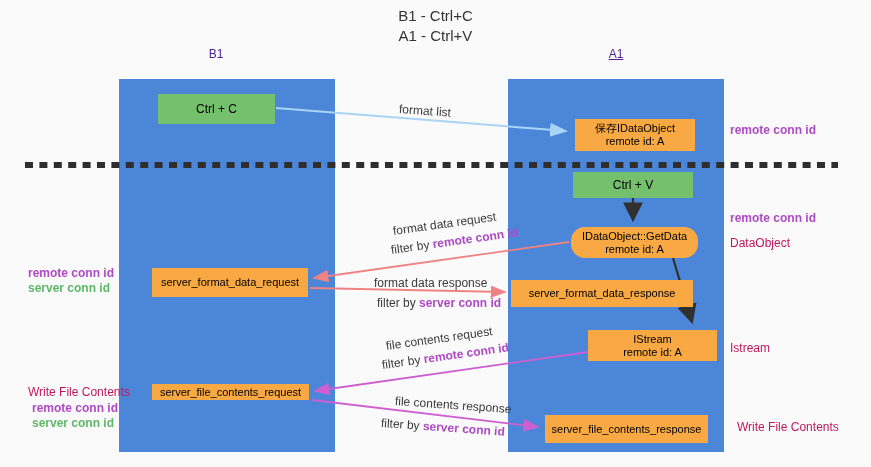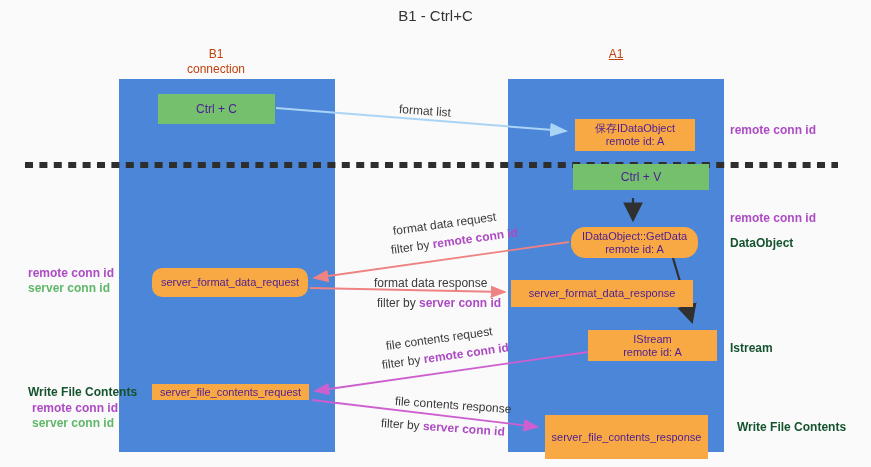--- a/index.html
+++ b/index.html
@@ -2,27 +2,27 @@
 <html><head>
 <meta charset="utf-8">
 <style>
   * { margin:0; padding:0; box-sizing:border-box; }
   html,body { background:#fafafa; }
   body { font-family:"Liberation Sans", sans-serif; }
   .canvas { position:relative; width:871px; height:467px; background:#fafafa; overflow:hidden; }
   .layer { position:absolute; left:0; top:0; z-index:2; }
   .lifeline { position:absolute; background:#4b86d9; z-index:1; }
   .box { position:absolute; display:flex; flex-direction:column; align-items:center; justify-content:center;
-         color:#4c1d95; font-size:11px; line-height:13px; text-align:center; white-space:nowrap; z-index:3; }
+         color:#000000; font-size:11px; line-height:13px; text-align:center; white-space:nowrap; z-index:3; }
   .box.green { background:#74c06c; }
   .box.orange { background:#f8a943; }
   .title { position:absolute; left:0; top:6px; width:871px; text-align:center;
            font-size:15px; color:#333; line-height:20px; z-index:3; }
-  .hdr { position:absolute; text-align:center; font-size:12px; color:#c2410c; line-height:15px; z-index:3; }
-  .lbl { position:absolute; font-size:12px; color:#14532d; white-space:nowrap; z-index:3;font-weight:bold; }
+  .hdr { position:absolute; text-align:center; font-size:12px; color:#4c1d95; line-height:15px; z-index:3; }
+  .lbl { position:absolute; font-size:12px; color:#be185d; white-space:nowrap; z-index:3; }
   .lbl.purple { color:#ad4bc4; font-weight:bold; }
   .lbl.greenlbl { color:#5fb768; font-weight:bold; }
   .ann { position:absolute; font-size:12px; color:#3a3a3a; white-space:nowrap;
          transform-origin:left center; z-index:3; }
   .ann .key { color:#ad4bc4; font-weight:bold; }
   .rneg { transform:rotate(-8deg); }
   .rpos { transform:rotate(4deg); }
 </style>
 </head>
 <body>
@@ -60,56 +60,56 @@
 
     <line x1="310" y1="288" x2="505" y2="292" stroke-width="1.8" marker-end="url(#msalmon)" stroke="#ef8282"></line>
 
     <line x1="588" y1="352" x2="315" y2="391" stroke-width="1.8" marker-end="url(#mmagenta)" stroke="#cd5fd0"></line>
 
     <line x1="312" y1="400" x2="538" y2="427" stroke-width="1.8" marker-end="url(#mmagenta)" stroke="#cd5fd0"></line>
   </svg>
 
   <div class="title">
     <div>B1 - Ctrl+C</div>
+    <div>A1 - Ctrl+V</div>
   </div>
 
   <div class="hdr" style="left:116px; top:47px; width:200px;">
     <div>B1</div>
-    <div>connection</div>
   </div>
   <div class="hdr" style="left:516px; top:47px; width:200px;text-decoration:underline;">
     <div>A1</div>
   </div>
 
   <div class="box green" style="left:158px; top:94px; width:117px; height:30px; font-size:12px;">Ctrl + C</div>
 
   <div class="box orange" style="left:575px; top:119px; width:120px; height:32px;">
     <div>保存IDataObject</div>
     <div>remote id: A</div>
   </div>
 
-  <div class="box green" style="left:573px; top:164px; width:136px; height:26px; font-size:12px;">Ctrl + V</div>
+  <div class="box green" style="left:573px; top:172px; width:120px; height:26px; font-size:12px;">Ctrl + V</div>
 
   <div class="box orange" style="left:571px; top:227px; width:127px; height:31px;border-radius:14px;">
     <div>IDataObject::GetData</div>
     <div>remote id: A</div>
   </div>
 
-  <div class="box orange" style="left:152px; top:268px; width:156px; height:29px;border-radius:10px;">server_format_data_request</div>
+  <div class="box orange" style="left:152px; top:268px; width:156px; height:29px;">server_format_data_request</div>
 
   <div class="box orange" style="left:511px; top:280px; width:182px; height:27px;">server_format_data_response</div>
 
   <div class="box orange" style="left:588px; top:330px; width:129px; height:31px;">
     <div>IStream</div>
     <div>remote id: A</div>
   </div>
 
   <div class="box orange" style="left:152px; top:384px; width:157px; height:16px;">server_file_contents_request</div>
 
-  <div class="box orange" style="left:545px; top:415px; width:163px; height:44px;">server_file_contents_response</div>
+  <div class="box orange" style="left:545px; top:415px; width:163px; height:28px;">server_file_contents_response</div>
 
   <div class="lbl purple" style="left:730px; top:123px;">remote conn id</div>
   <div class="lbl purple" style="left:730px; top:211px;">remote conn id</div>
   <div class="lbl" style="left:730px; top:236px;">DataObject</div>
   <div class="lbl" style="left:730px; top:341px;">Istream</div>
   <div class="lbl" style="left:737px; top:420px;">Write File Contents</div>
 
   <div class="lbl purple" style="left:28px; top:266px;">remote conn id</div>
   <div class="lbl greenlbl" style="left:28px; top:281px;">server conn id</div>
   <div class="lbl" style="left:28px; top:385px;">Write File Contents</div>

